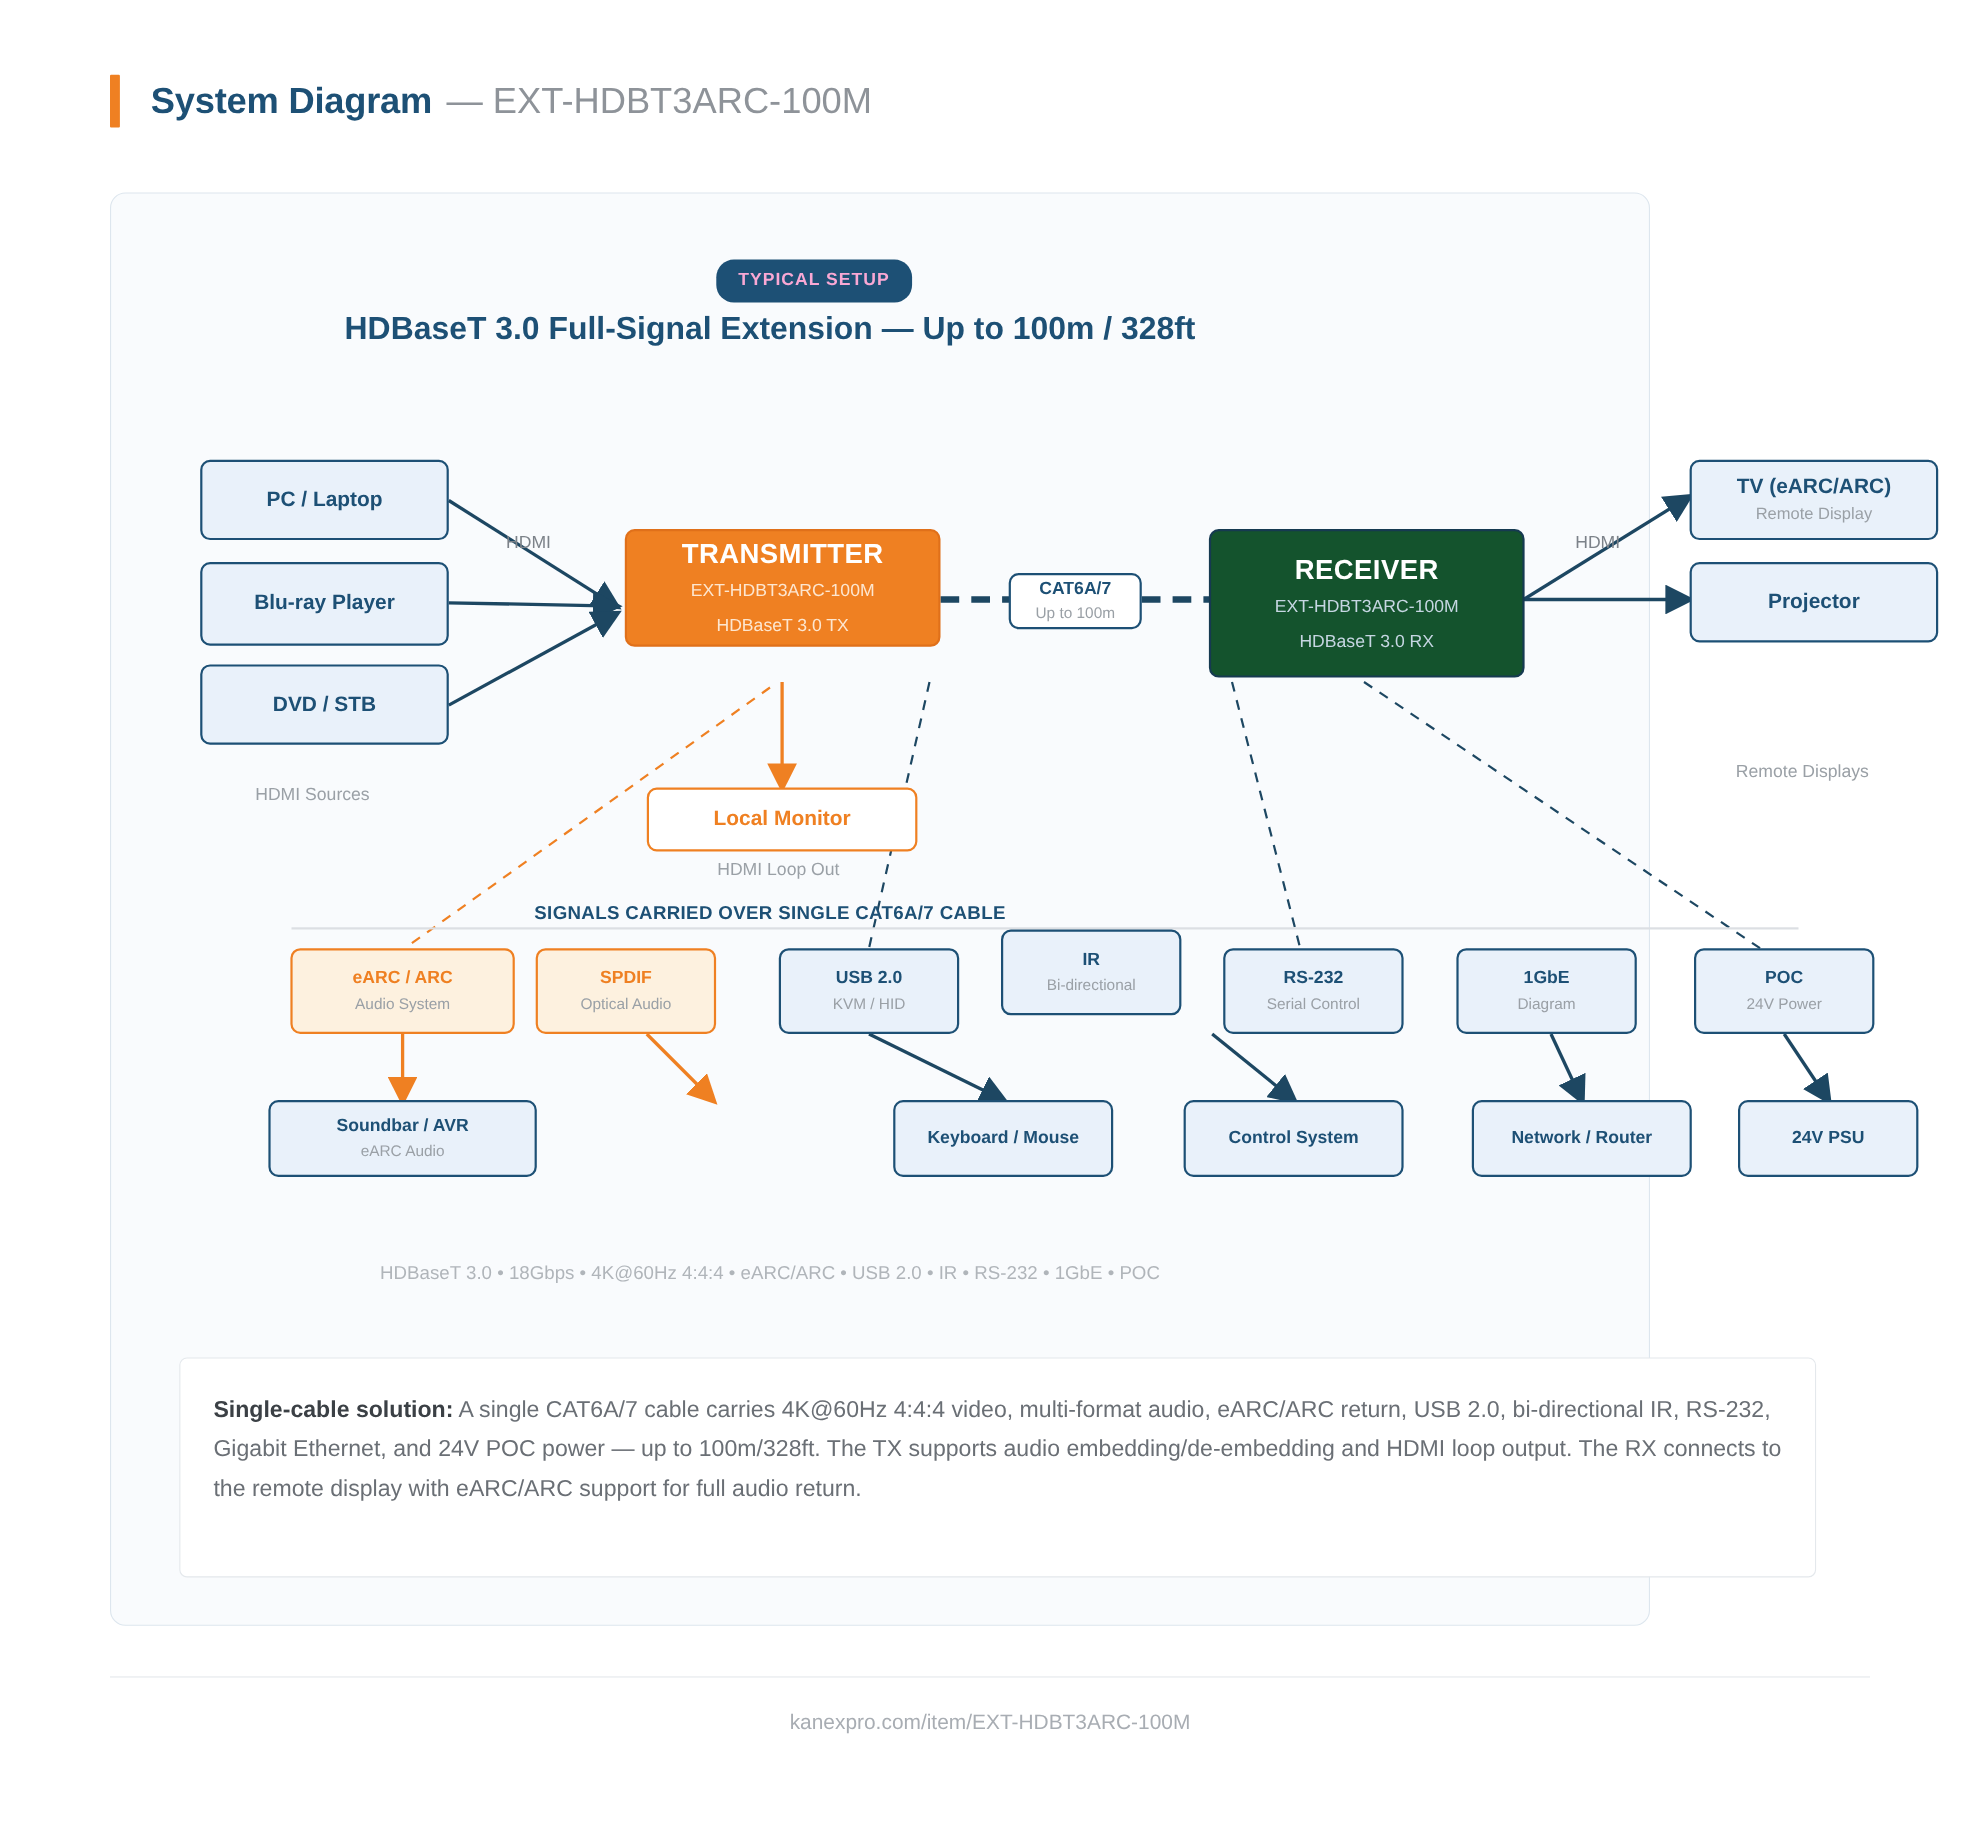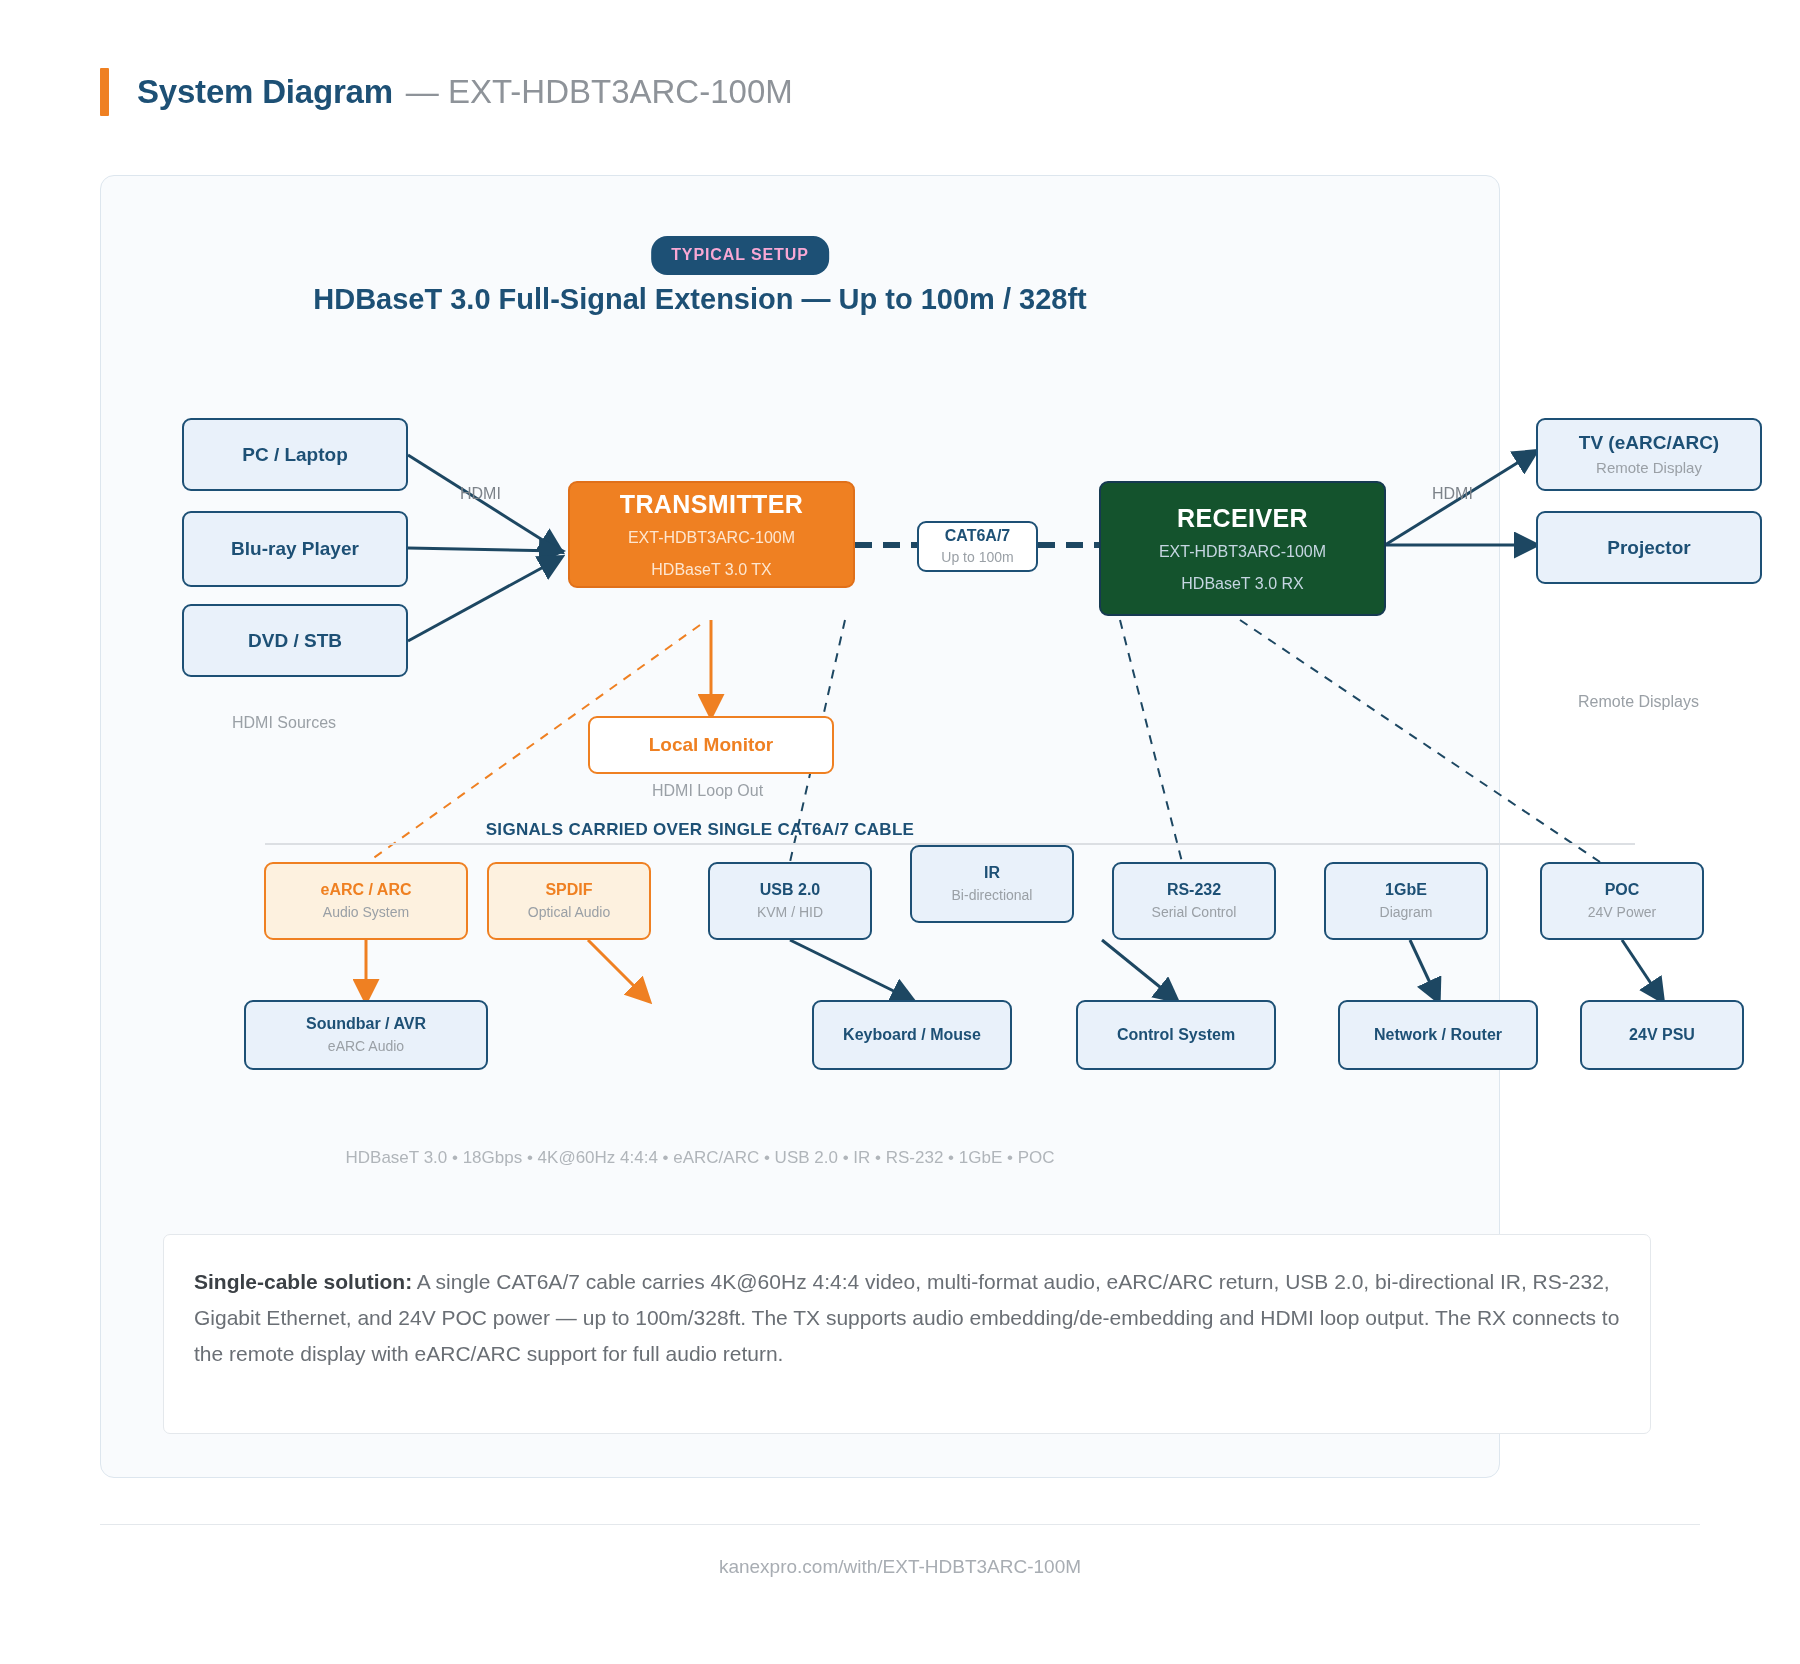--- a/index.html
+++ b/index.html
@@ -276,15 +276,15 @@
     <div class="t1">24V PSU</div>
   </div>
 
   <div class="specs">HDBaseT 3.0 • 18Gbps • 4K@60Hz 4:4:4 • eARC/ARC • USB 2.0 • IR • RS-232 • 1GbE • POC</div>
 
   <div class="note">
     <b>Single-cable solution:</b><span> A single CAT6A/7 cable carries 4K@60Hz 4:4:4 video, multi-format audio, eARC/ARC return, USB 2.0, bi-directional IR, RS-232, Gigabit Ethernet, and 24V POC power — up to 100m/328ft. The TX supports audio embedding/de-embedding and HDMI loop output. The RX connects to the remote display with eARC/ARC support for full audio return.</span>
   </div>
 
   <div class="foot-rule"></div>
-  <div class="foot-url">kanexpro.com/with/EXT-HDBT3ARC-100M</div>
+  <div class="foot-url">kanexpro.com/item/EXT-HDBT3ARC-100M</div>
 
 </div>
 
 </body></html>

